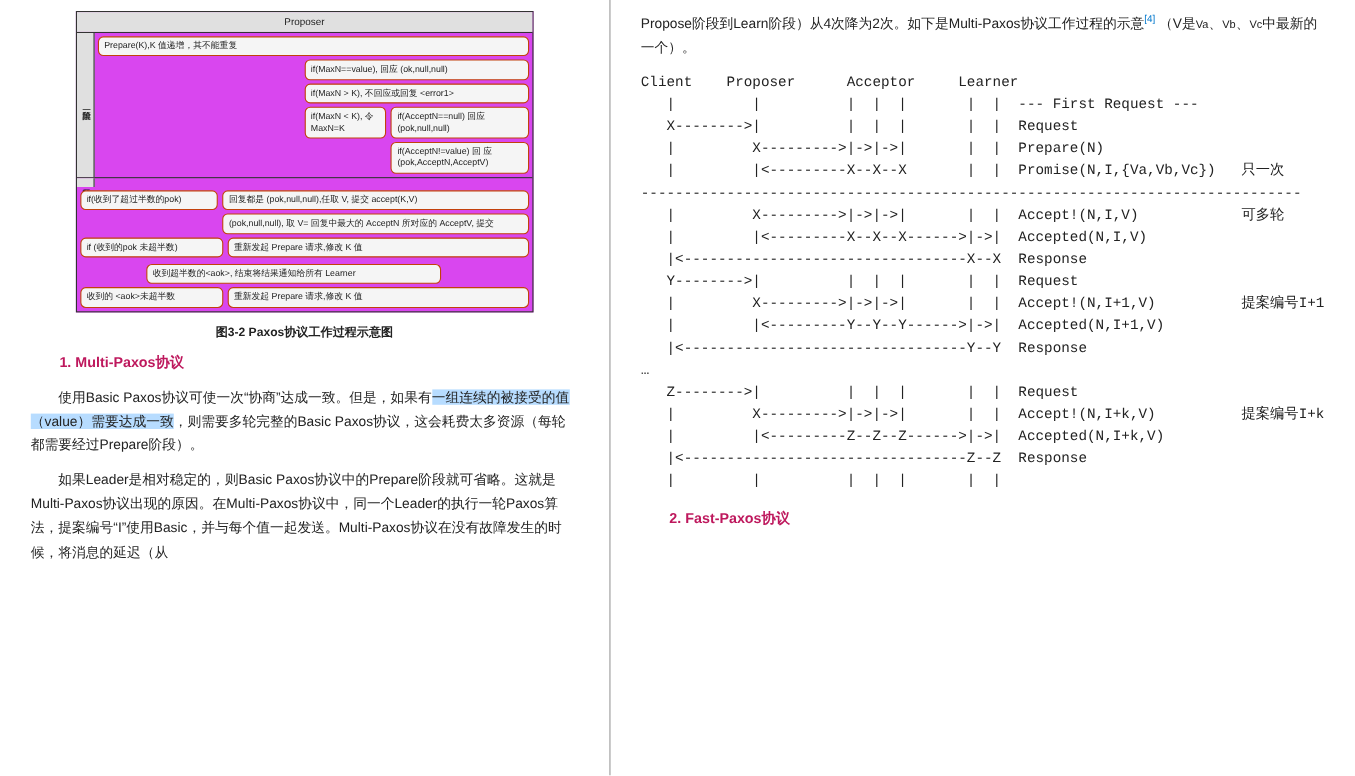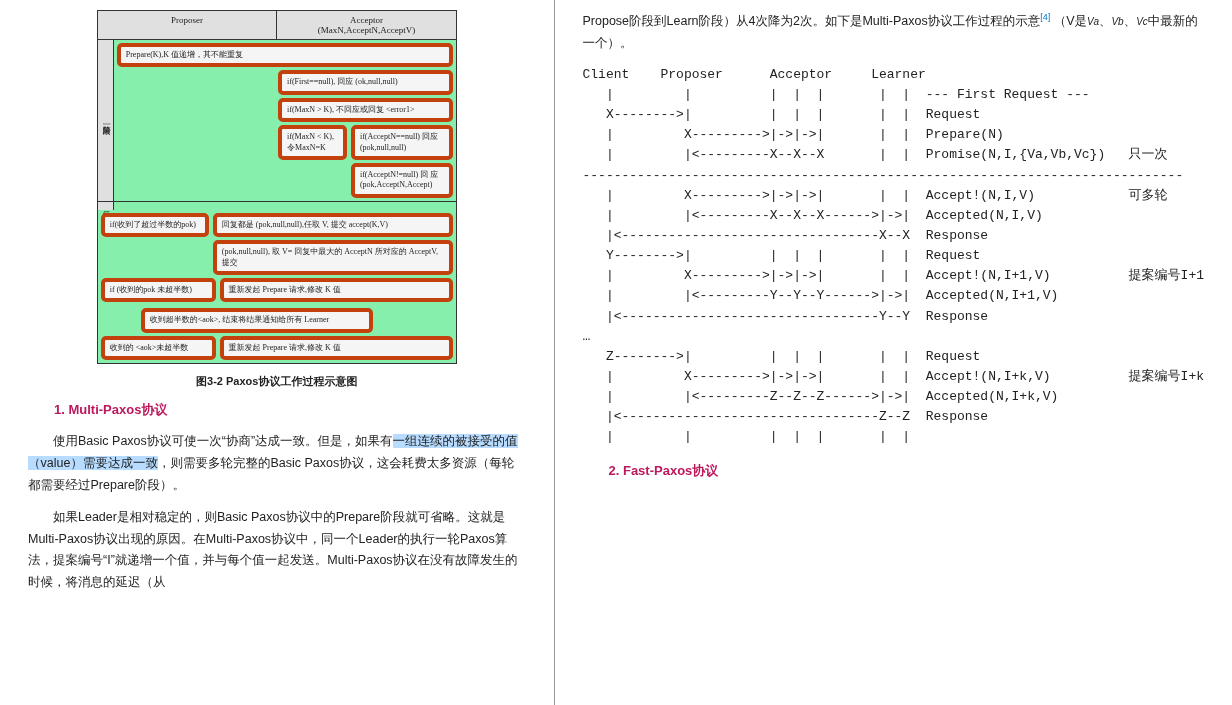--- a/index.html
+++ b/index.html
@@ -18,26 +18,25 @@
     padding: 10px 28px 10px 28px;
     position: relative;
   }
   .divider {
     width: 1px;
     background: #999;
     flex-shrink: 0;
   }
   
   .diagram {
-    width: 360px;
+    width: 416px;
     margin: 0 auto 10px auto;
     border: 1px solid #333;
     font-size: 9px;
-    background: #86efac;
-    font-family: Liberation Serif, serif;
+    background: #d946ef;
   }
   .diagram-header {
     display: flex;
     border-bottom: 1px solid #333;
   }
   .diagram-header > div {
     flex: 1;
     text-align: center;
     padding: 4px;
     border-right: 1px solid #333;
@@ -60,21 +59,21 @@
   }
   .phase-content {
     flex: 1;
     display: flex;
     flex-direction: column;
     gap: 3px;
     padding: 3px;
   }
   .row { display: flex; gap: 4px; align-items: flex-start; }
   .box {
-    border: 4px solid #c2410c;
+    border: 1px solid #c2410c;
     border-radius: 5px;
     padding: 3px 5px;
     background: #f5f5f5;
     font-size: 8px;
     line-height: 1.3;
   }
   .box.wide { flex: 1; }
   .col { flex: 1; display: flex; flex-direction: column; gap: 3px; }
 
   .caption {
@@ -103,50 +102,48 @@
     font-size: 9px;
   }
   pre.mono {
     font-family: "Courier New", monospace;
     font-size: 13px;
     line-height: 1.55;
     white-space: pre;
     margin: 8px 0 14px 0;
     overflow: hidden;
   }
-  .sub { font-style: italic; font-size: 10px; }
+  .sub { font-size: 10px; }
 </style>
 </head>
 <body>
 
 <div class="page">
 
   <div class="diagram">
     <div class="diagram-header">
       <div>Proposer</div>
-      <div style="white-space:pre-line;">Acceptor
-(MaxN,AcceptN,AcceptV)</div>
     </div>
 
     <div class="phase">
       <div class="phase-label">第一阶段</div>
       <div class="phase-content">
         <div class="row">
           <div class="box wide">Prepare(K),K 值递增，其不能重复</div>
         </div>
         <div class="row">
           <div class="col" style="flex:0.9"></div>
           <div class="col">
-            <div class="box">if(First==null), 回应 (ok,null,null)</div>
+            <div class="box">if(MaxN==value), 回应 (ok,null,null)</div>
             <div class="box">if(MaxN &gt; K), 不回应或回复 &lt;error1&gt;</div>
             <div class="row">
               <div class="box" style="flex:0.5;">if(MaxN &lt; K), 令MaxN=K</div>
               <div class="col" style="flex:1;align-items:center;">
                 <div class="box">if(AcceptN==null) 回应 (pok,null,null)</div>
-                <div class="box">if(AcceptN!=null) 回 应(pok,AcceptN,Accept)</div>
+                <div class="box">if(AcceptN!=value) 回 应(pok,AcceptN,AcceptV)</div>
               </div>
             </div>
           </div>
         </div>
       </div>
     </div>
 
     <div class="phase">
       <div class="phase-label">第二阶段</div>
       <div class="phase-content">
@@ -161,39 +158,39 @@
         </div>
         <div class="row">
           <div class="box" style="flex:0.45;">if (收到的pok 未超半数)</div>
           <div class="box" style="flex:1;">重新发起 Prepare 请求,修改 K 值</div>
         </div>
         <div class="row">
           <div class="col" style="flex:0.7"></div>
           <div class="col">
           </div>
         </div>
-        <div class="box" style="margin-left:40px;margin-right:80px;">收到超半数的&lt;aok&gt;, 结束将结果通知给所有 Learner</div>
+        <div class="box" style="margin-left:60px;margin-right:80px;">收到超半数的&lt;aok&gt;, 结束将结果通知给所有 Learner</div>
         <div class="row">
           <div class="box" style="flex:0.45;">收到的 &lt;aok&gt;未超半数</div>
           <div class="box" style="flex:1;">重新发起 Prepare 请求,修改 K 值</div>
         </div>
       </div>
     </div>
   </div>
 
   <div class="caption">图3-2 Paxos协议工作过程示意图</div>
 
 
   <div class="heading">1. Multi-Paxos协议</div>
 
   <p class="para">
     <span>使用Basic Paxos协议可使一次“协商”达成一致。但是，如果有</span><span class="highlight">一组连续的被接受的值（value）需要达成一致</span><span>，则需要多轮完整的Basic Paxos协议，这会耗费太多资源（每轮都需要经过Prepare阶段）。</span>
   </p>
 
-  <p class="para">如果Leader是相对稳定的，则Basic Paxos协议中的Prepare阶段就可省略。这就是Multi-Paxos协议出现的原因。在Multi-Paxos协议中，同一个Leader的执行一轮Paxos算法，提案编号“I”就递增一个值，并与每个值一起发送。Multi-Paxos协议在没有故障发生的时候，将消息的延迟（从</p>
+  <p class="para">如果Leader是相对稳定的，则Basic Paxos协议中的Prepare阶段就可省略。这就是Multi-Paxos协议出现的原因。在Multi-Paxos协议中，同一个Leader的执行一轮Paxos算法，提案编号“I”使用Basic，并与每个值一起发送。Multi-Paxos协议在没有故障发生的时候，将消息的延迟（从</p>
 </div>
 
 <div class="divider"></div>
 
 <div class="page">
 
   <p class="para" style="text-indent:0;">
     <span>Propose阶段到Learn阶段）从4次降为2次。如下是Multi-Paxos协议工作过程的示意</span><a class="ref">[4]</a>
     <span>（V是</span><span class="sub">Va</span><span>、</span><span class="sub">Vb</span><span>、</span><span class="sub">Vc</span><span>中最新的一个）。</span>
   </p>

